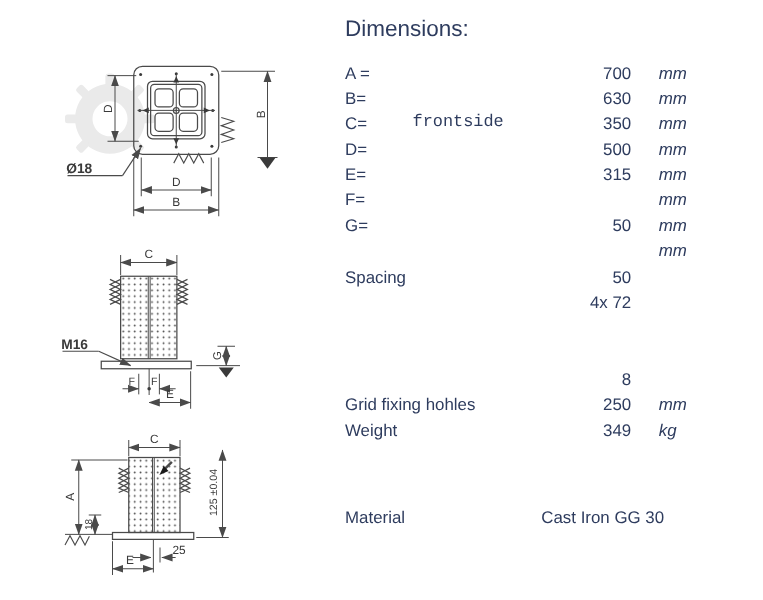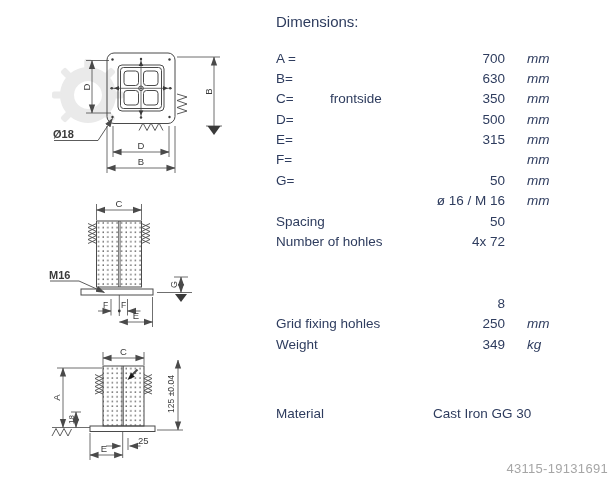--- a/index.html
+++ b/index.html
@@ -1,26 +1,26 @@
 <!DOCTYPE html>
 <html><head>
 <meta charset="utf-8">
 <style>
   html,body{margin:0;padding:0;}
   body{width:610px;height:480px;background:#ffffff;font-family:"Liberation Sans",sans-serif;}
   .page{position:relative;width:610px;height:480px;background:#ffffff;overflow:hidden;}
   .drawing-svg{position:absolute;left:0;top:0;}
   .specs{position:absolute;left:276px;top:0;width:284px;color:#2e3c5e;}
-  .heading{position:absolute;top:13px;left:0;font-size:15px;}
+  .heading{position:absolute;top:13px;left:0;font-size:18px;}
   .block1{position:absolute;top:48.5px;left:0;width:284px;}
   .block2{position:absolute;top:294px;left:0;width:284px;}
   .material-row{position:absolute;top:376px;left:0;width:284px;height:20.4px;line-height:20.4px;font-size:13.5px;margin-top:28px;}
   .spec-row{position:relative;height:20.4px;font-size:13.5px;line-height:20.4px;white-space:nowrap;}
   .lbl{position:absolute;left:0;}
-  .sub{position:absolute;left:54px;}
+  .sub{position:absolute;left:54px;font-family:Liberation Mono, monospace;}
   .val{position:absolute;right:55px;}
   .unit{position:absolute;left:251px;font-style:italic;}
   .mat-val{position:absolute;left:157px;}
   .idnum{position:absolute;right:2px;top:461px;font-size:13px;color:#a6a6a6;letter-spacing:0.3px;}
   text{font-family:"Liberation Sans",sans-serif;fill:#3a3a3a;}
 </style>
 </head>
 <body>
 
 <div class="page">
@@ -273,30 +273,28 @@
         <span class="lbl">F=</span>
         <span class="val"></span>
         <span class="unit">mm</span>
       </div>
       <div class="spec-row">
         <span class="lbl">G=</span>
         <span class="val">50</span>
         <span class="unit">mm</span>
       </div>
       <div class="spec-row">
-        <span class="val">ø 16 / M 16</span>
         <span class="unit">mm</span>
       </div>
       <div class="spec-row">
         <span class="lbl">Spacing</span>
         <span class="val">50</span>
         <span class="unit"></span>
       </div>
       <div class="spec-row">
-        <span class="lbl">Number of hohles</span>
         <span class="val">4x 72</span>
         <span class="unit"></span>
       </div>
     </div>
 
     <div class="block2">
       <div class="spec-row">
         <span class="val">8</span>
         <span class="unit"></span>
       </div>
@@ -311,14 +309,13 @@
         <span class="unit">kg</span>
       </div>
     </div>
 
     <div class="material-row">
       <span class="lbl">Material</span>
       <span class="mat-val">Cast Iron GG 30</span>
     </div>
   </div>
 
-  <div class="idnum">43115-19131691</div>
 </div>
 
 </body></html>

